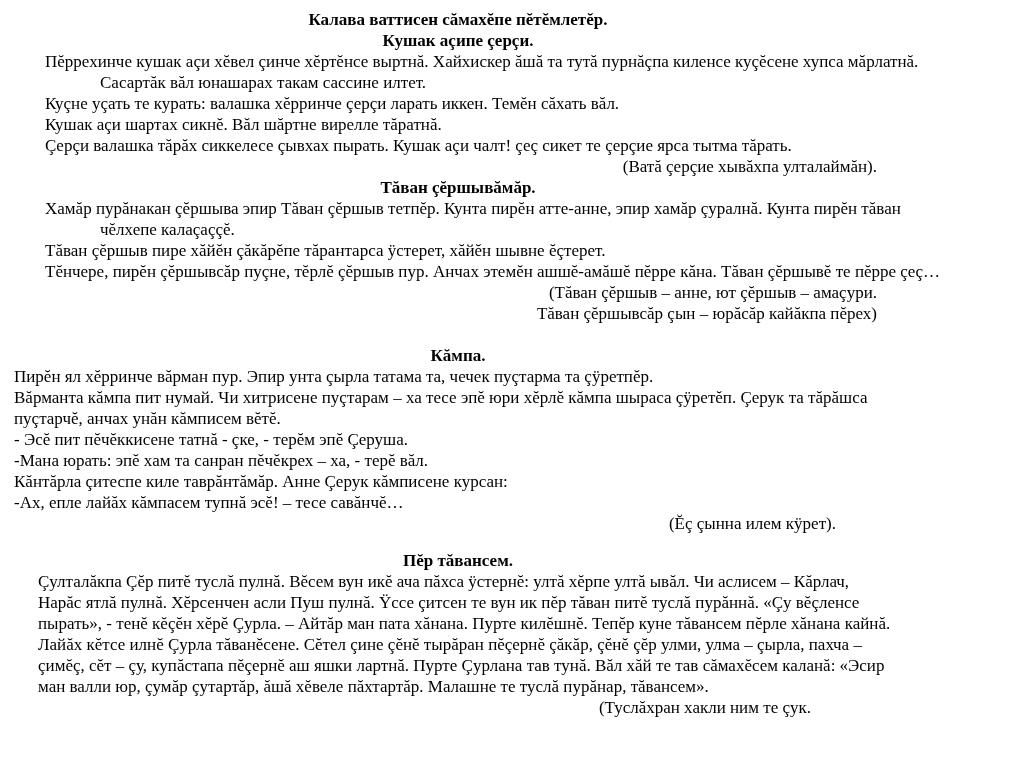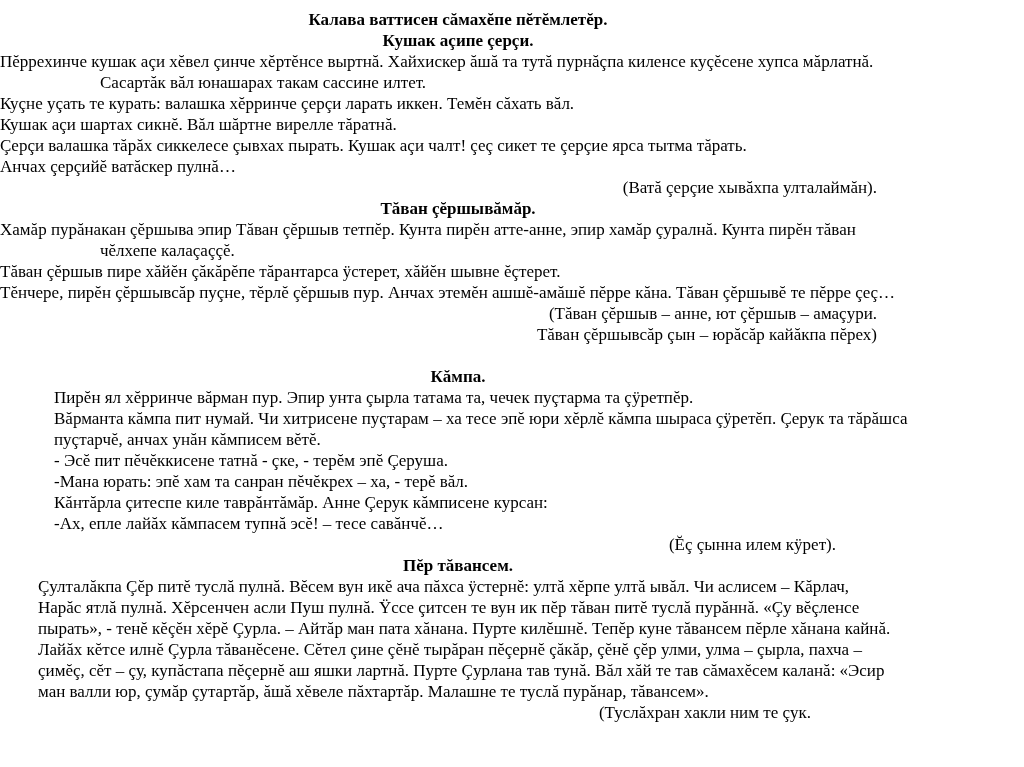--- a/index.html
+++ b/index.html
@@ -17,49 +17,48 @@
     line-height: 21px;
     overflow: hidden;
   }
   p { margin: 0; padding: 0; }
   .page { padding-top: 9px; width: 916px; }
   .h {
     font-weight: 700;
     text-align: center;
   }
   .ln { white-space: nowrap; }
-  .ind1 { }
+  .ind1 { padding-left: 45px; }
   .ind2 { padding-left: 100px; }
-  .flush { padding-left: 14px; margin-left: 40px; }
+  .flush { padding-left: 14px; }
   .right { text-align: right; white-space: nowrap; }
   .pr-39 { padding-right: 39px; }
   .pr-80 { padding-right: 80px; }
   .pr-95 { padding-right: 105px; }
   .par {
     padding-left: 38px;
     padding-right: 20px;
     text-align: left;
   }
   .gap1 { margin-top: 21px; }
-  .gap2 { }
+  .gap2 { margin-top: 16px; }
 </style>
 </head>
 <body>
 
 <div class="page">
 
   <p class="h">Калава ваттисен сăмахĕпе пĕтĕмлетĕр.</p>
 
   <p class="h">Кушак аçипе çерçи.</p>
   <p class="ln ind1">Пĕррехинче кушак аçи хĕвел çинче хĕртĕнсе выртнă. Хайхискер ăшă та тутă пурнăçпа киленсе куçĕсене хупса мăрлатнă.</p>
   <p class="ln ind2">Сасартăк вăл юнашарах такам сассине илтет.</p>
   <p class="ln ind1">Куçне уçать те курать: валашка хĕрринче çерçи ларать иккен. Темĕн сăхать вăл.</p>
   <p class="ln ind1">Кушак аçи шартах сикнĕ. Вăл шăртне вирелле тăратнă.</p>
   <p class="ln ind1">Çерçи валашка тăрăх сиккелесе çывхах пырать. Кушак аçи чалт! çеç сикет те çерçие ярса тытма тăрать.</p>
-  <p class="ln ind1">Анчах çерçийĕ ватăскер пулнă…</p>
   <p class="right pr-39">(Ватă çерçие хывăхпа улталаймăн).</p>
 
   <p class="h">Тăван çĕршывăмăр.</p>
   <p class="ln ind1">Хамăр пурăнакан çĕршыва эпир Тăван çĕршыв тетпĕр. Кунта пирĕн атте-анне, эпир хамăр çуралнă. Кунта пирĕн тăван</p>
   <p class="ln ind2">чĕлхепе калаçаççĕ.</p>
   <p class="ln ind1">Тăван çĕршыв пире хăйĕн çăкăрĕпе тăрантарса ÿстерет, хăйĕн шывне ĕçтерет.</p>
   <p class="ln ind1">Тĕнчере, пирĕн çĕршывсăр пуçне, тĕрлĕ çĕршыв пур. Анчах этемĕн ашшĕ-амăшĕ пĕрре кăна. Тăван çĕршывĕ те пĕрре çеç…</p>
   <p class="right pr-39">(Тăван çĕршыв – анне, ют çĕршыв – амаçури.</p>
   <p class="right pr-39">Тăван çĕршывсăр çын – юрăсăр кайăкпа пĕрех)</p>
 

